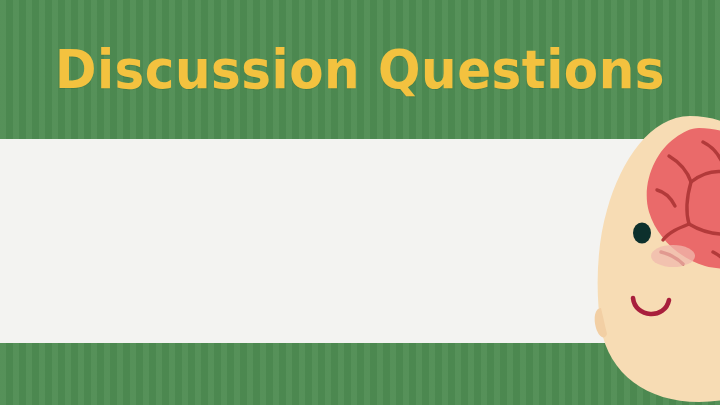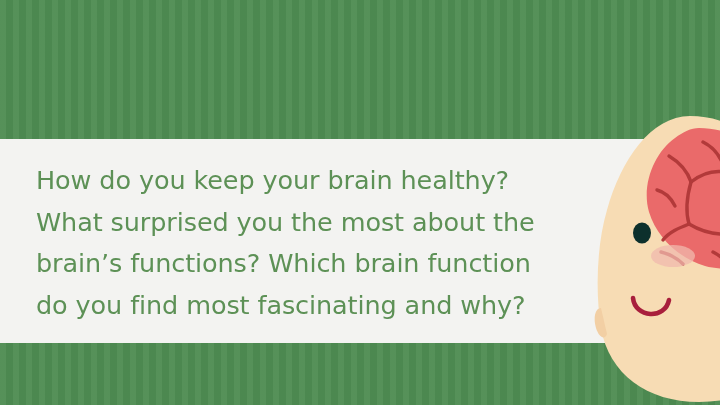--- a/index.html
+++ b/index.html
@@ -98,27 +98,26 @@
     overflow: visible;
   }
 </style>
 </head>
 <body>
 
 <div class="slide">
 
   <div class="stripes"></div>
 
+  <div class="title-bar">
+    <div class="title">Discussion Questions</div>
+  </div>
 
   <div class="content-band"></div>
 
-  <div class="question-text">How do you keep your brain healthy?
-What surprised you the most about the
-brain’s functions? Which brain function
-do you find most fascinating and why?</div>
 
   <div class="head-art">
     <svg viewBox="0 0 190 290" xmlns="http://www.w3.org/2000/svg">
 
       <path d="M95 4
                C 140 4 180 34 190 82
                L 190 258
                C 170 278 140 290 104 290
                C 52 290 14 262 6 216
                C 0 178 2 132 12 98

